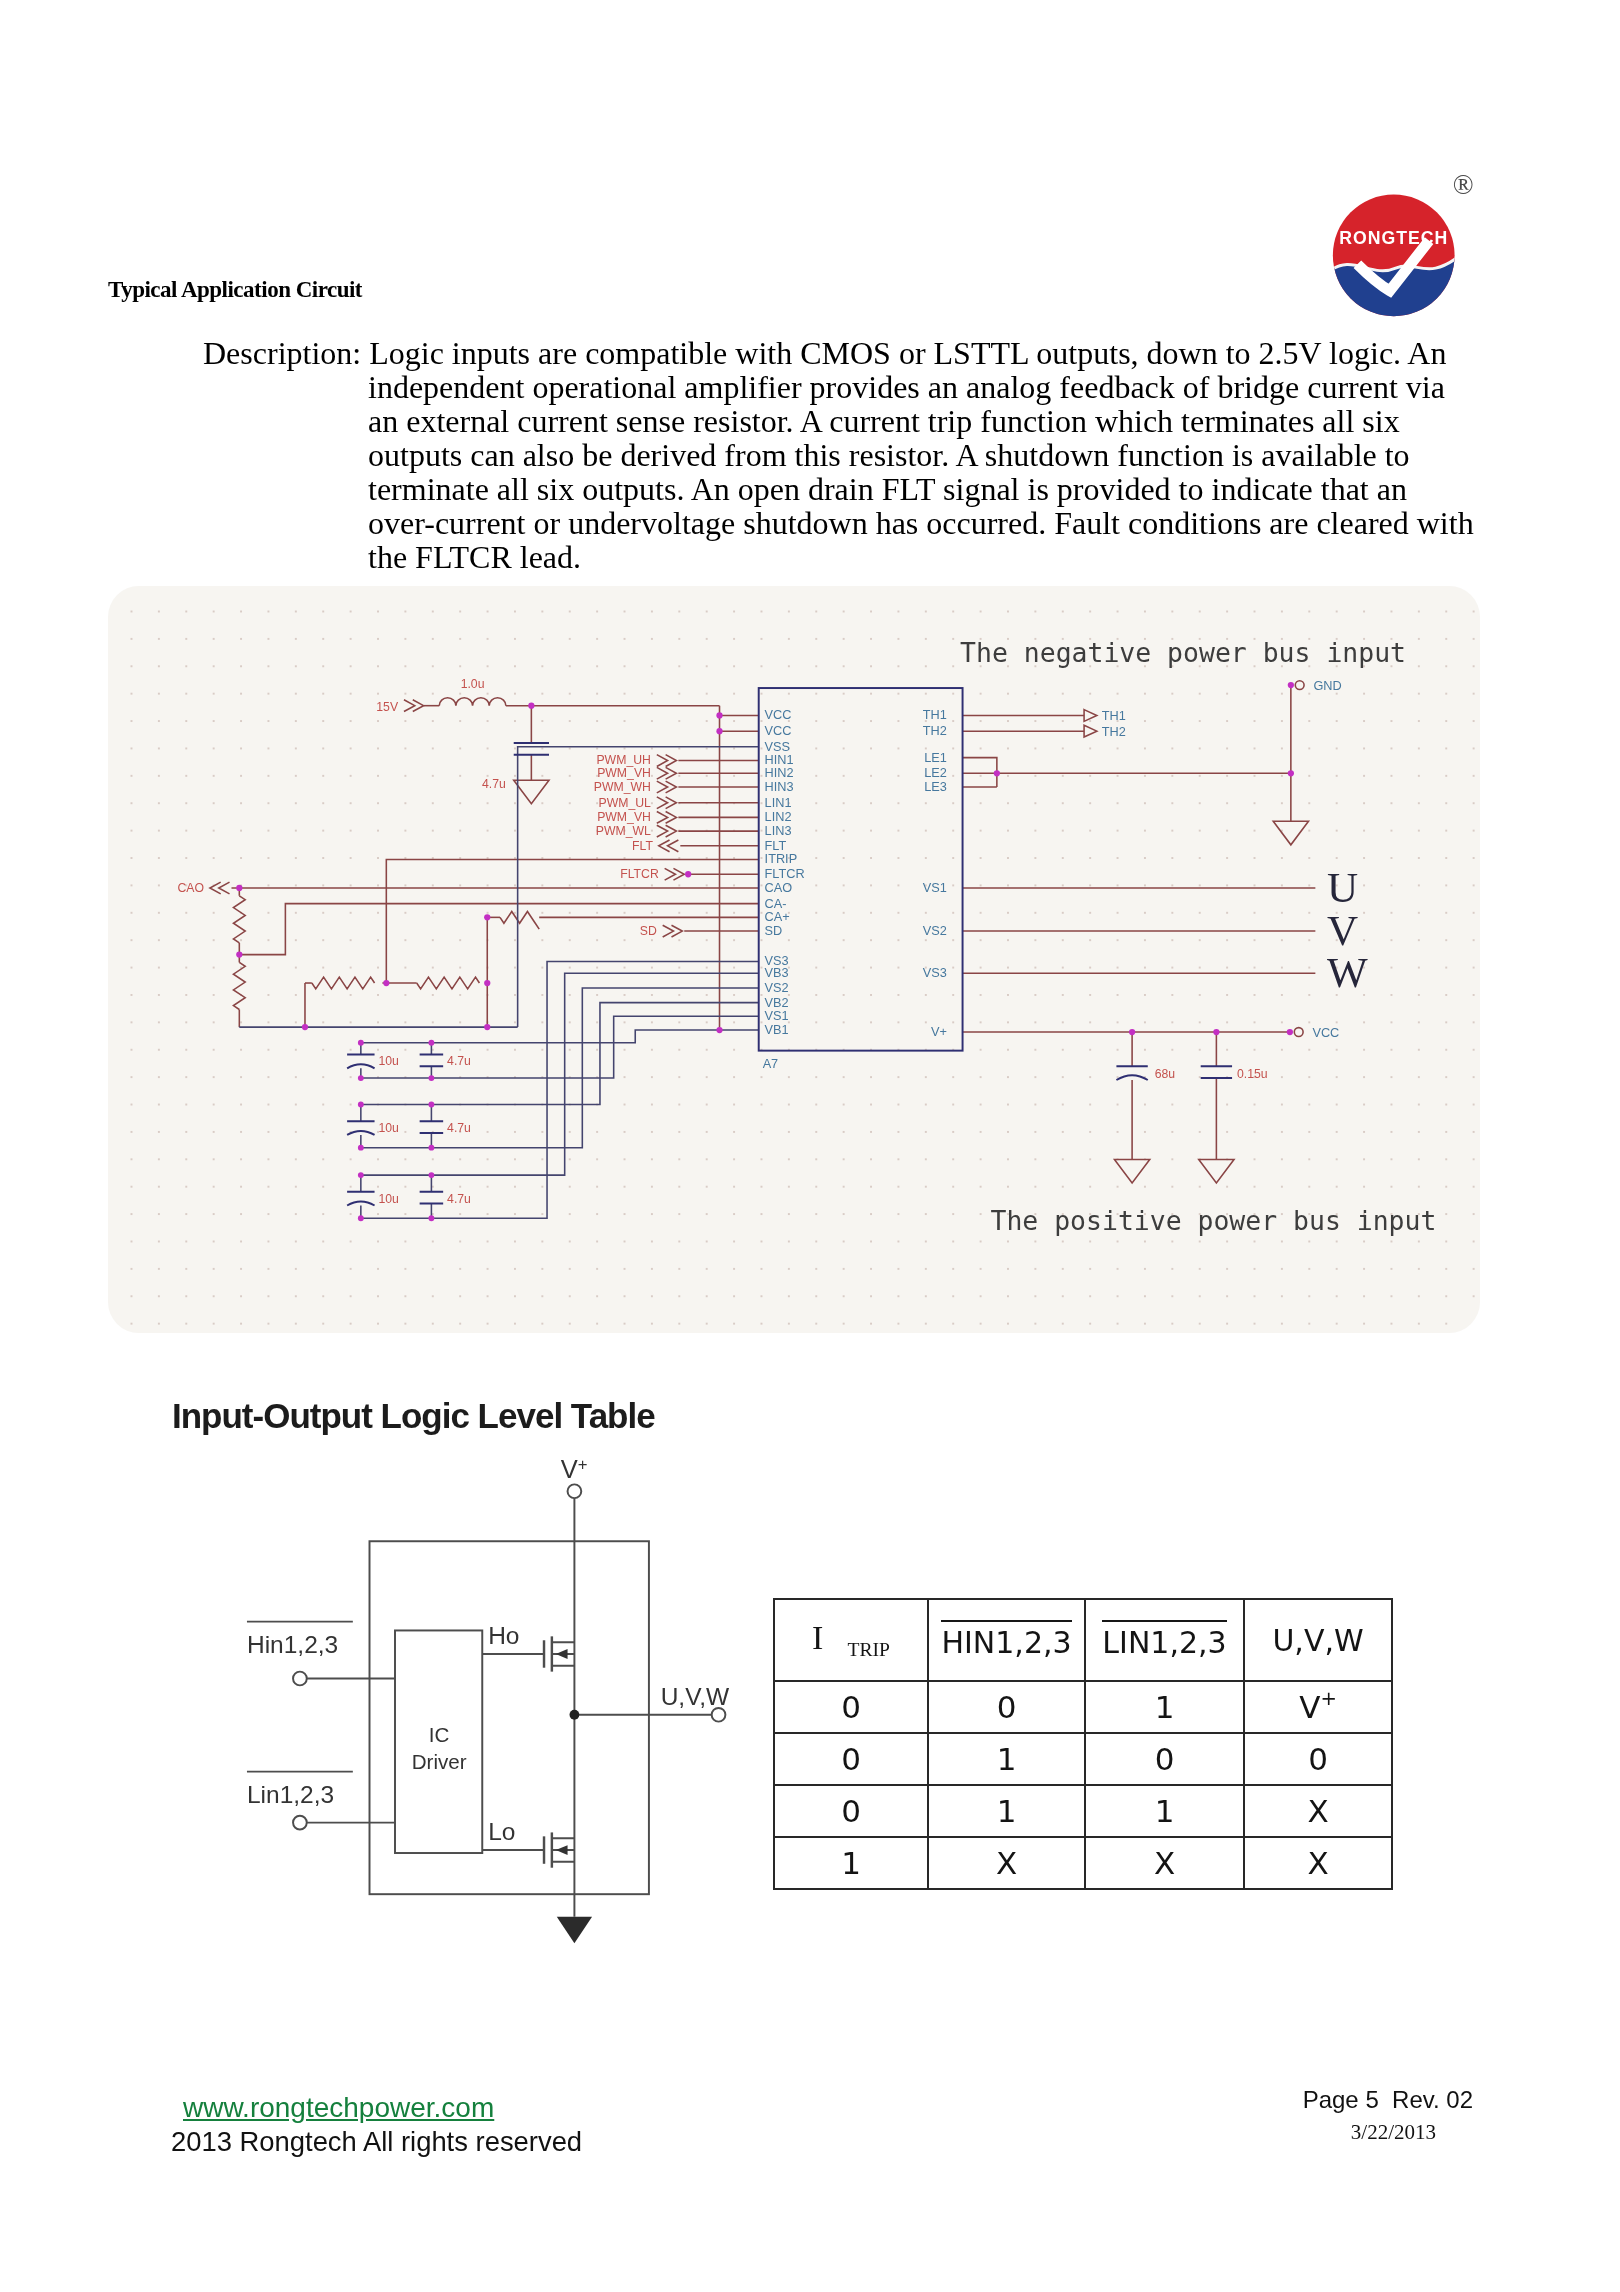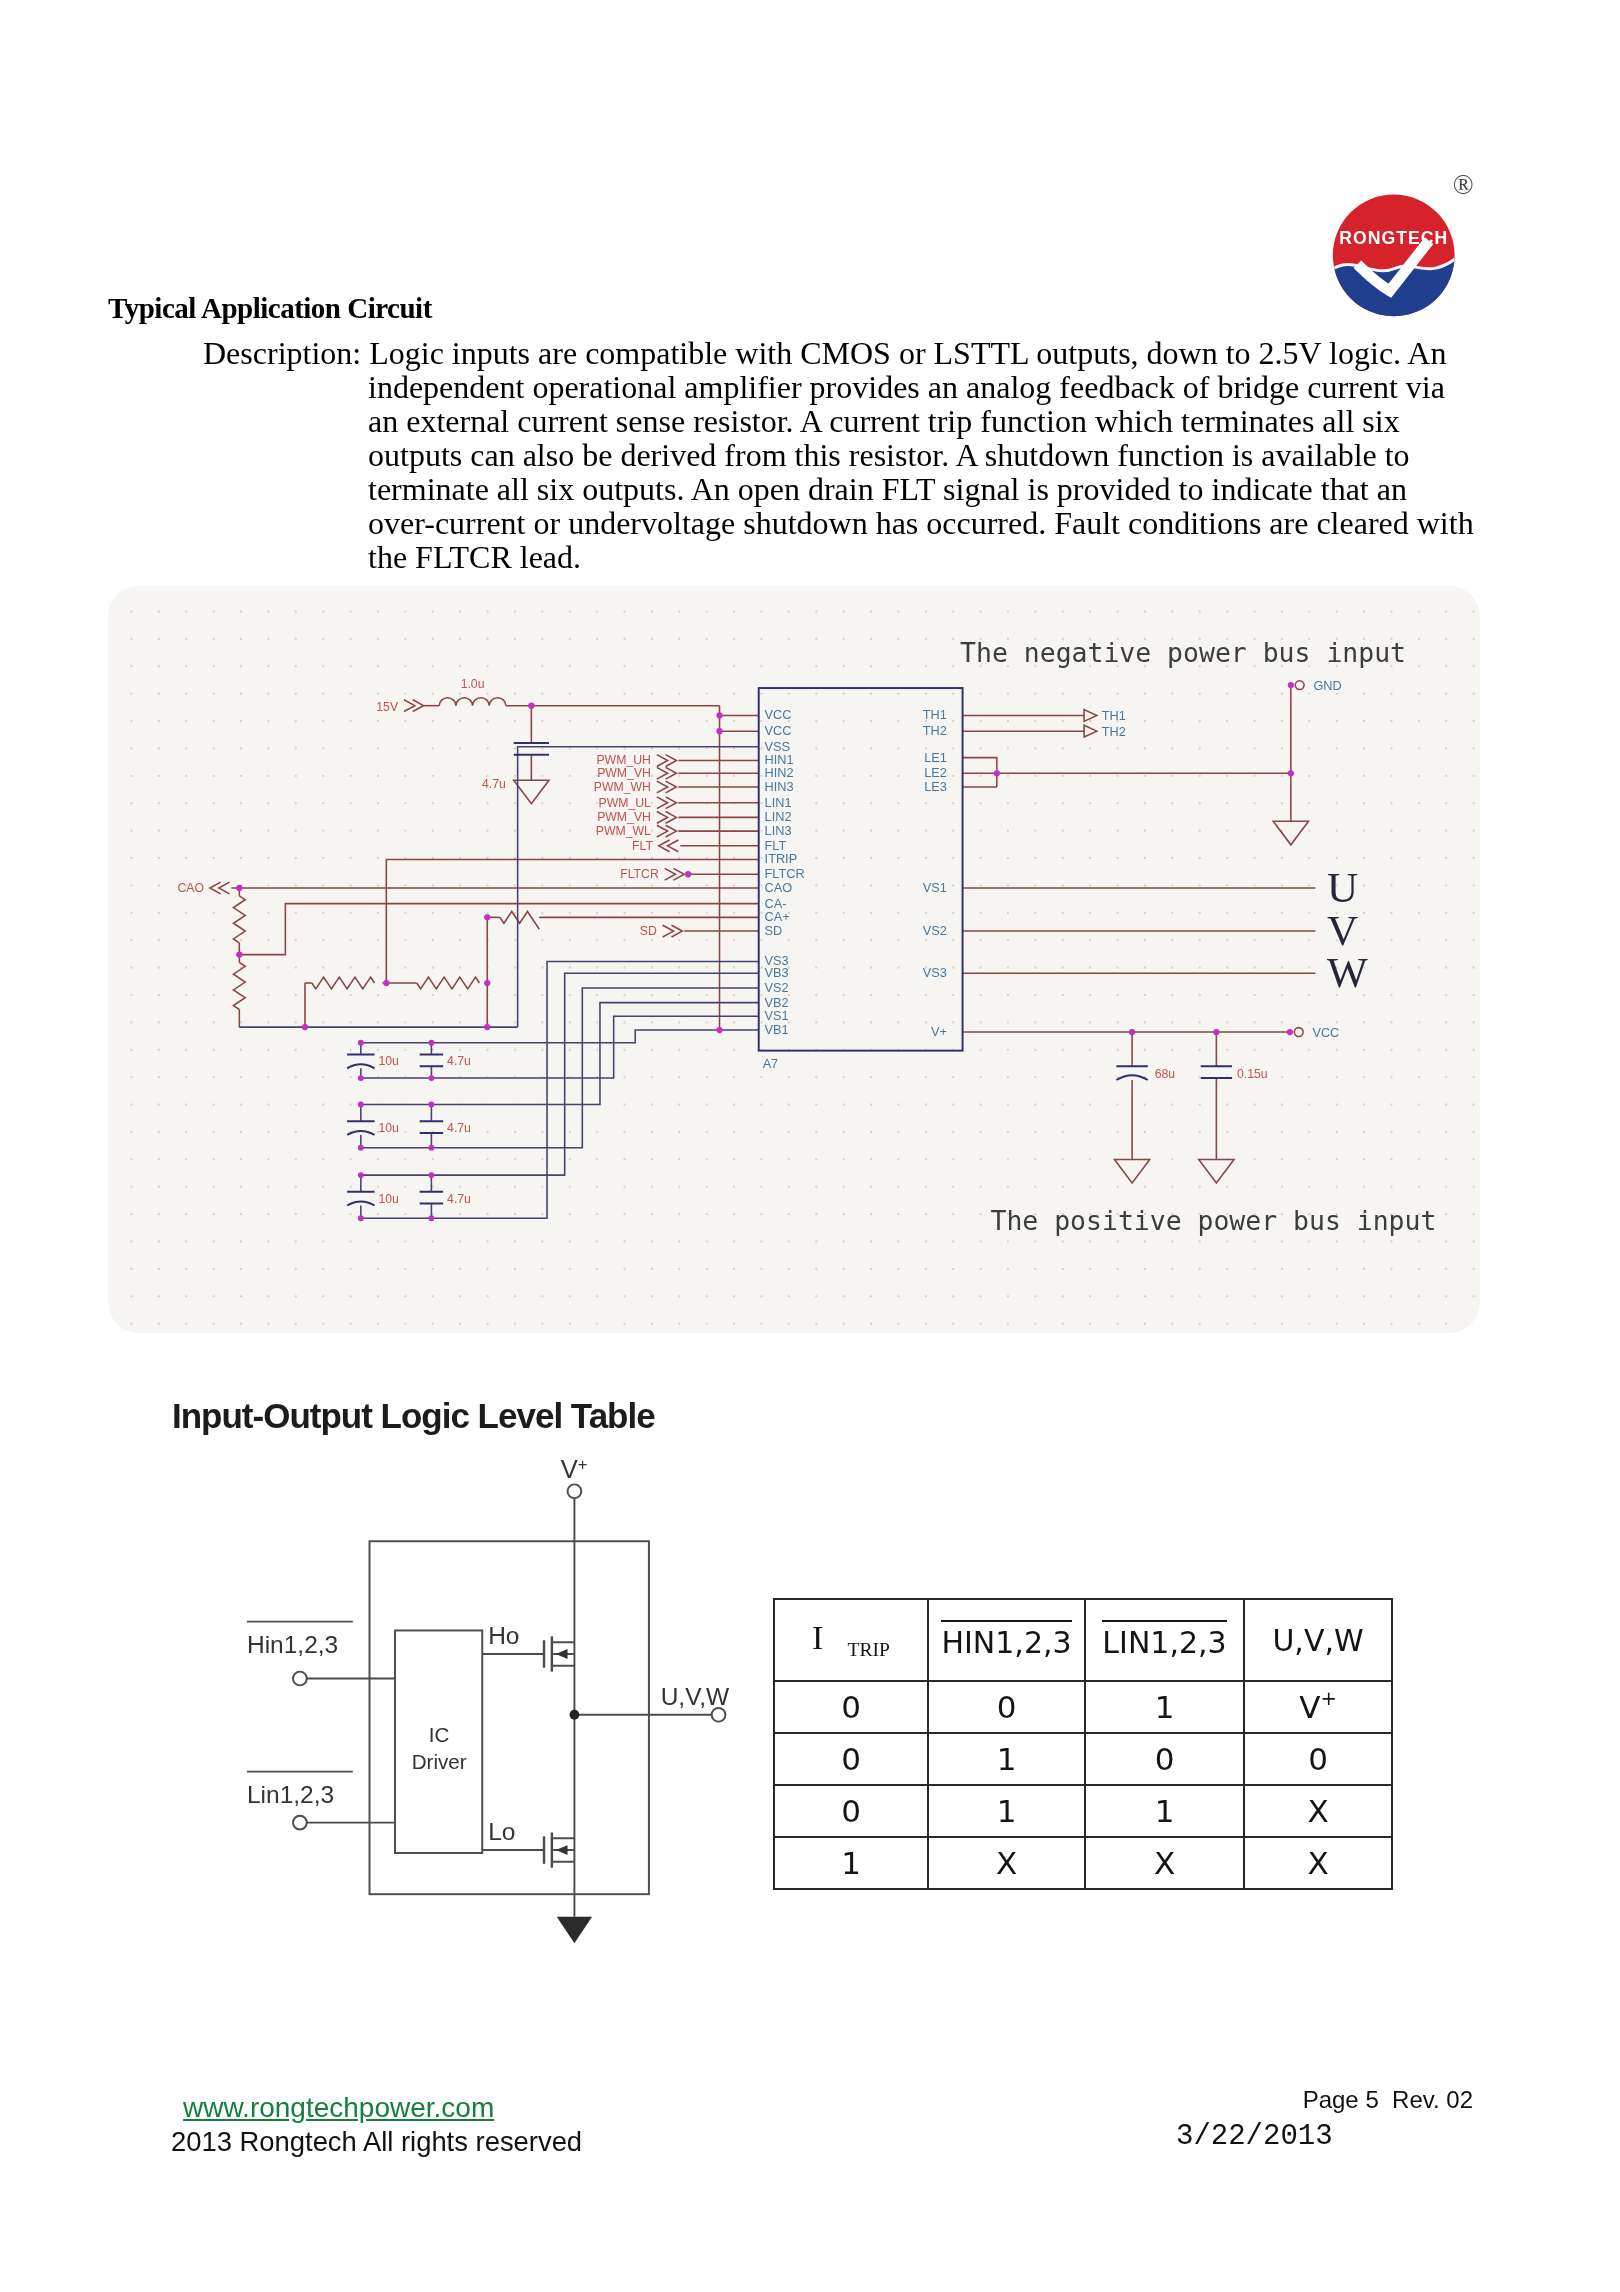--- a/index.html
+++ b/index.html
@@ -1,21 +1,21 @@
 <!DOCTYPE html>
 <html><head>
 <meta charset="utf-8">
 <style>
   html,body{margin:0;padding:0;background:#e9e9e9;}
   .page{position:relative;width:1620px;height:2293px;background:#ffffff;overflow:hidden;
         font-family:"Liberation Serif",serif;color:#000;}
 
   
   .logo-svg{position:absolute;left:1325px;top:165px;}
-  .page-title{position:absolute;left:108px;top:292px;font-size:29px;font-weight:bold;
+  .page-title{position:absolute;left:108px;top:277px;font-size:23px;font-weight:bold;
               letter-spacing:-0.5px;}
   .description{position:absolute;left:203px;top:336px;font-size:32px;line-height:34px;
                white-space:nowrap;}
   .description .cont{margin-left:165px;}
 
   
   .schematic{position:absolute;left:108px;top:586px;width:1372px;height:747px;
              background-color:#f7f5f1;
              background-image:radial-gradient(circle,#d9ccc6 1.2px,transparent 1.5px);
              background-size:27.4px 27.4px;background-position:9.8px 11.8px;border-radius:31px;}
@@ -42,22 +42,22 @@
   .itrip-sub{font-family:"Liberation Serif",serif;font-size:19.6px;margin-left:24px;}
   .truth sup{font-size:19.6px;position:relative;top:-2px;}
 
   
   .f-link{position:absolute;left:183px;top:2092px;font-family:"Liberation Sans",sans-serif;
           font-size:28px;color:#15803d;text-decoration:underline;}
   .f-copy{position:absolute;left:171px;top:2126px;font-family:"Liberation Sans",sans-serif;
           font-size:27.4px;color:#111;text-align:right;}
   .f-page{position:absolute;left:1176px;top:2086px;width:297px;text-align:right;
           font-family:"Liberation Sans",sans-serif;font-size:24px;color:#111;white-space:pre;}
-  .f-date{position:absolute;left:1176px;top:2120px;width:260px;
-          font-family:Liberation Mono, monospace;font-size:29px;color:#111;}
+  .f-date{position:absolute;left:1176px;top:2120px;width:260px;text-align:right;
+          font-family:Liberation Serif, serif;font-size:21px;color:#111;}
 </style>
 </head>
 <body>
 
 <div class="page">
 
   <svg class="logo-svg" width="162" height="167" viewBox="0 0 165 170">
     <defs>
         <clipPath id="logoclip">
           <circle cx="70" cy="92" r="62"></circle>

